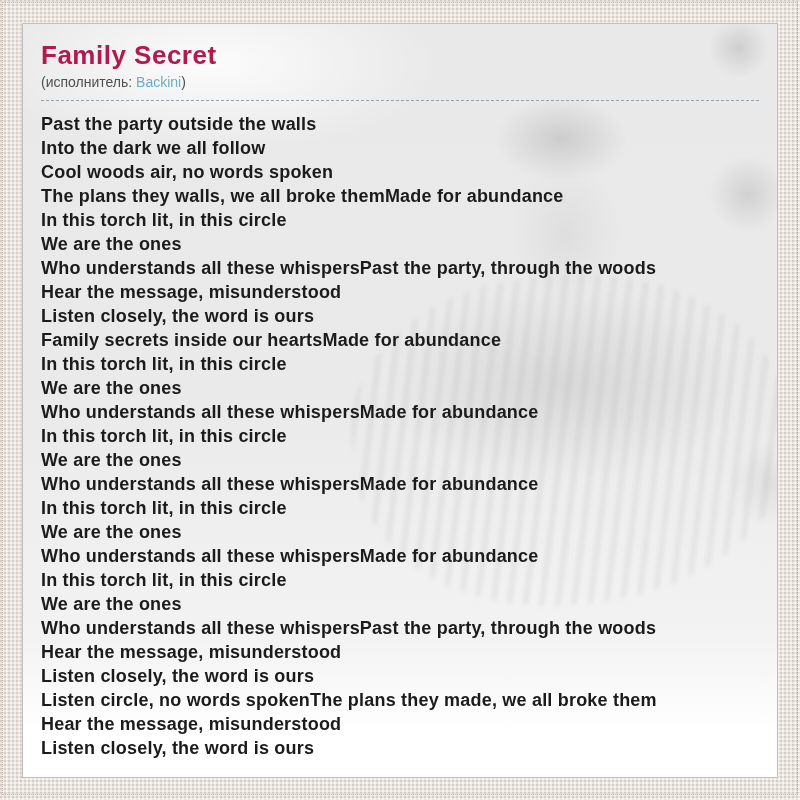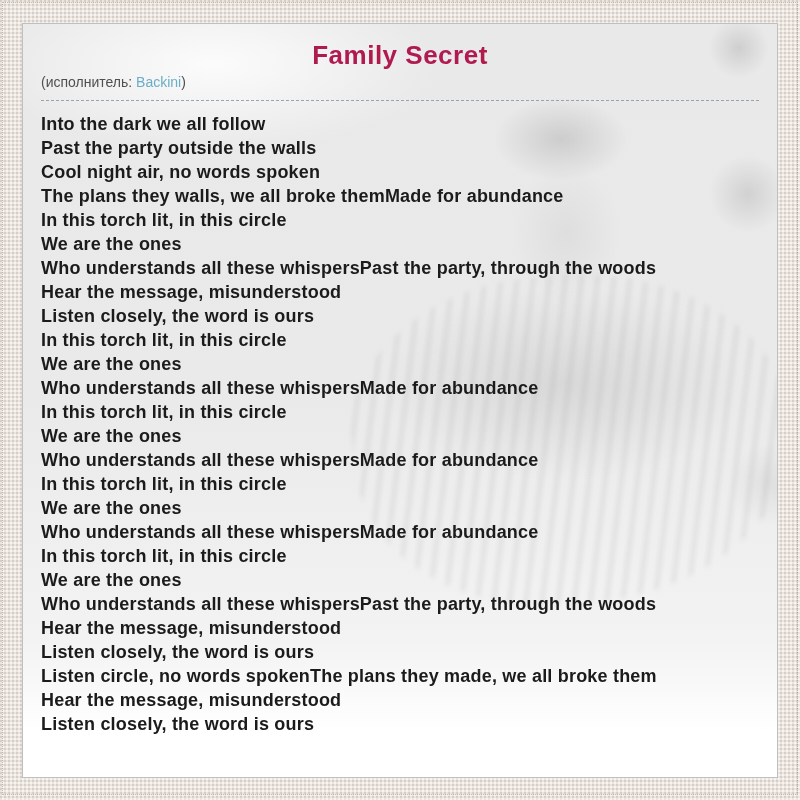--- a/index.html
+++ b/index.html
@@ -79,21 +79,20 @@
     border-bottom: 1px dashed var(--separator, #96a5b3);
     padding-bottom: 7px;
   }
   h1.page-title {
     margin: 0;
     font-size: 26px;
     line-height: 33px;
     font-weight: 600;
     letter-spacing: 0.5px;
     color: var(--title, #b01a4e);
-    text-align: center;
   }
   .artist-line {
     font-size: 14px;
     line-height: 21px;
     color: var(--artist-text, #4f4f4f);
   }
   .artist-link {
     color: var(--artist-link, #6aaec6);
     text-decoration: none;
     cursor: pointer;
@@ -120,29 +119,30 @@
       <div class="photo-stripes"></div>
     </div>
 
     <div class="card-content">
       <div class="song-header">
         <h1 class="page-title">Family Secret</h1>
         <div class="artist-line"><span>(исполнитель: </span><a class="artist-link">Backini</a><span>)</span></div>
       </div>
 
       <div class="lyrics">
+          <div class="lyric-line">Past the party outside the walls</div>
           <div class="lyric-line">Into the dark we all follow</div>
-          <div class="lyric-line">Past the party outside the walls</div>
-          <div class="lyric-line">Cool night air, no words spoken</div>
+          <div class="lyric-line">Cool woods air, no words spoken</div>
           <div class="lyric-line">The plans they walls, we all broke themMade for abundance</div>
           <div class="lyric-line">In this torch lit, in this circle</div>
           <div class="lyric-line">We are the ones</div>
           <div class="lyric-line">Who understands all these whispersPast the party, through the woods</div>
           <div class="lyric-line">Hear the message, misunderstood</div>
           <div class="lyric-line">Listen closely, the word is ours</div>
+          <div class="lyric-line">Family secrets inside our heartsMade for abundance</div>
           <div class="lyric-line">In this torch lit, in this circle</div>
           <div class="lyric-line">We are the ones</div>
           <div class="lyric-line">Who understands all these whispersMade for abundance</div>
           <div class="lyric-line">In this torch lit, in this circle</div>
           <div class="lyric-line">We are the ones</div>
           <div class="lyric-line">Who understands all these whispersMade for abundance</div>
           <div class="lyric-line">In this torch lit, in this circle</div>
           <div class="lyric-line">We are the ones</div>
           <div class="lyric-line">Who understands all these whispersMade for abundance</div>
           <div class="lyric-line">In this torch lit, in this circle</div>

